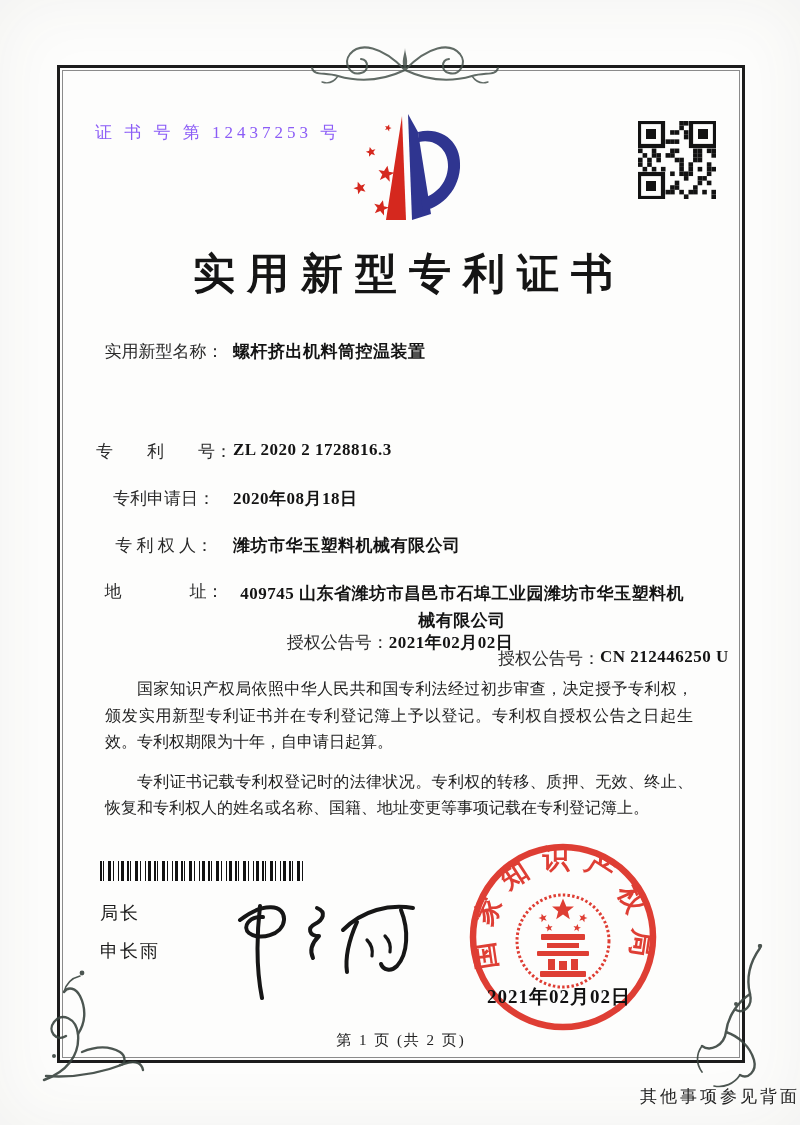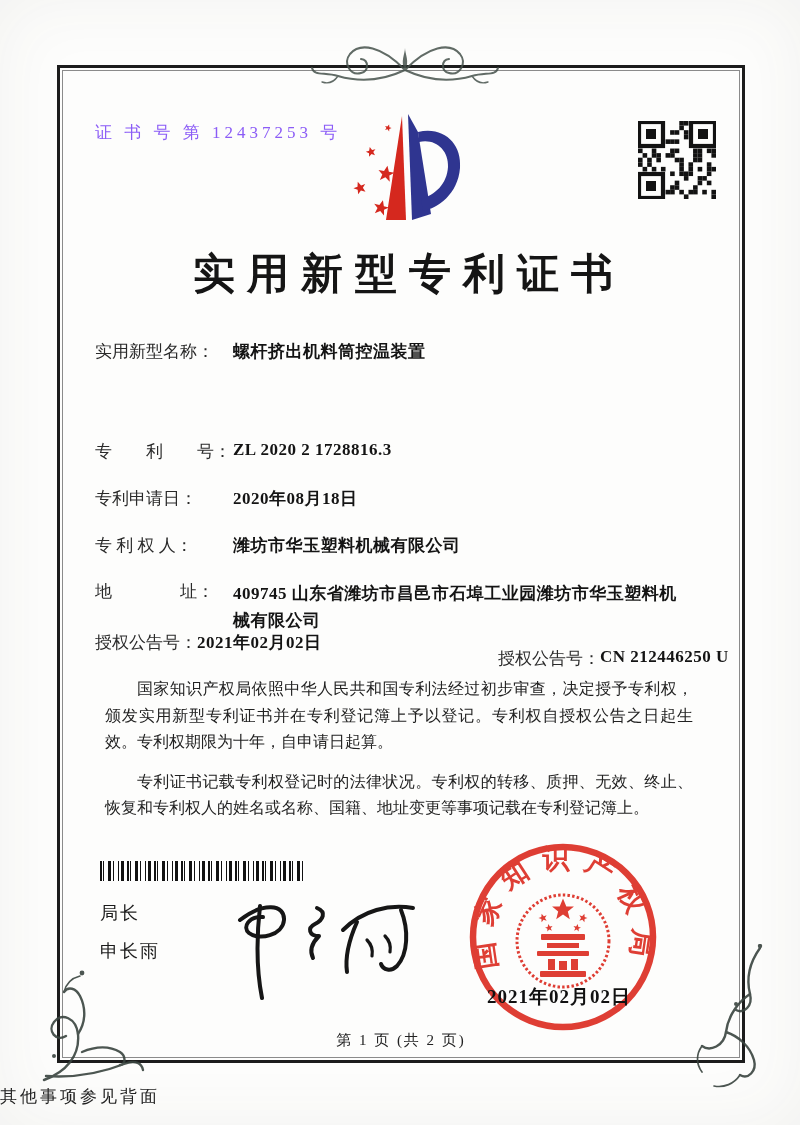--- a/index.html
+++ b/index.html
@@ -24,21 +24,21 @@
   .certno{
     position:absolute;left:95px;top:121px;font-size:17px;letter-spacing:4px;
     color:#8b5cf6;
   }
   .logo{position:absolute;left:338px;top:110px;width:128px;height:118px;}
   .qr{position:absolute;left:638px;top:121px;width:78px;height:78px;}
   .title{
     position:absolute;left:57px;top:238px;width:688px;text-align:center;
     font-size:42px;font-weight:700;letter-spacing:12px;color:#151515;margin:8px;
   }
-  .frow{position:absolute;left:95px;font-size:17px;white-space:nowrap;}
+  .frow{position:absolute;left:95px;font-size:17px;white-space:nowrap;text-align:center;}
   .frow .lab{display:inline-block;min-width:138px;white-space:pre;color:#2a2a2a;vertical-align:top;}
   .frow .val{font-weight:600;color:#141414;letter-spacing:.5px;}
   .frow .val.wrap{display:inline-block;white-space:normal;width:458px;line-height:27px;vertical-align:top;}
   .fr0{top:340px}.fr1{top:392px}.fr2{top:440px}.fr3{top:487px}.fr4{top:534px}.fr5{top:580px}
   .frg{top:631px;width:610px;}
   .frg .grant-no{position:absolute;left:355px;top:16px;margin-left:48px;}
   .paras{
     position:absolute;left:92px;top:663px;width:614px;
     font-size:16px;line-height:26.5px;color:#222;text-align:justify;
   }
@@ -56,21 +56,21 @@
   .seal{position:absolute;left:464px;top:838px;width:198px;height:198px;z-index:1;mix-blend-mode:multiply;opacity:.95;}
   .sealdate{
     position:absolute;left:487px;top:984px;z-index:2;font-size:19px;
     letter-spacing:1px;color:#111;font-weight:600;white-space:nowrap;
   }
   .pagef{
     position:absolute;left:57px;top:1031px;width:688px;text-align:center;
     font-size:15px;letter-spacing:2px;color:#222;
   }
   .backnote{
-    position:absolute;left:0;top:1085px;width:800px;text-align:left;
+    position:absolute;left:0;top:1085px;width:800px;text-align:right;
     font-size:17px;letter-spacing:3px;color:#222;
   }
   .flourish{position:absolute;pointer-events:none;}
   .fl-top{left:310px;top:28px;width:190px;height:60px;}
   .fl-bl{left:30px;top:968px;width:115px;height:120px;}
   .fl-br{left:694px;top:944px;width:80px;height:148px;}
 </style>
 </head>
 <body>
 

